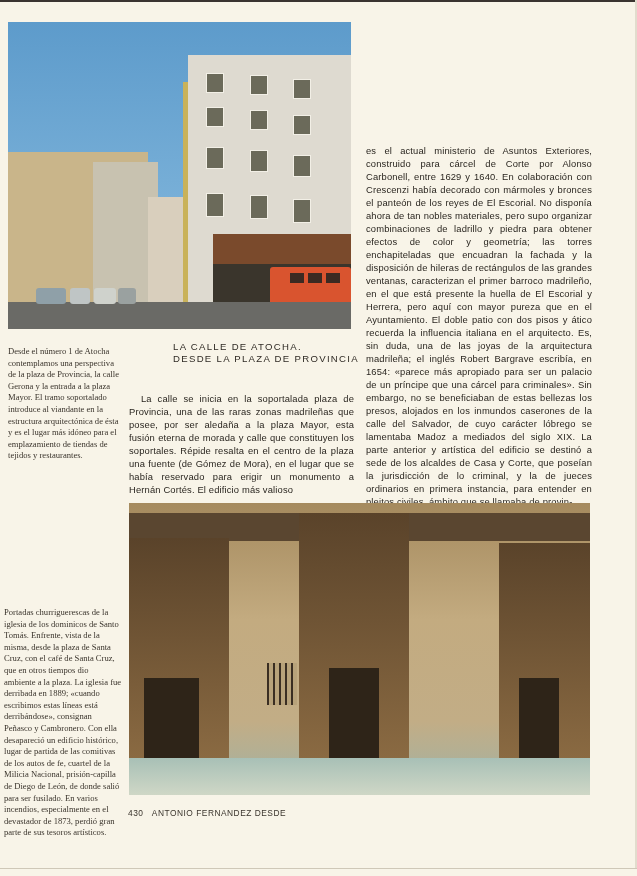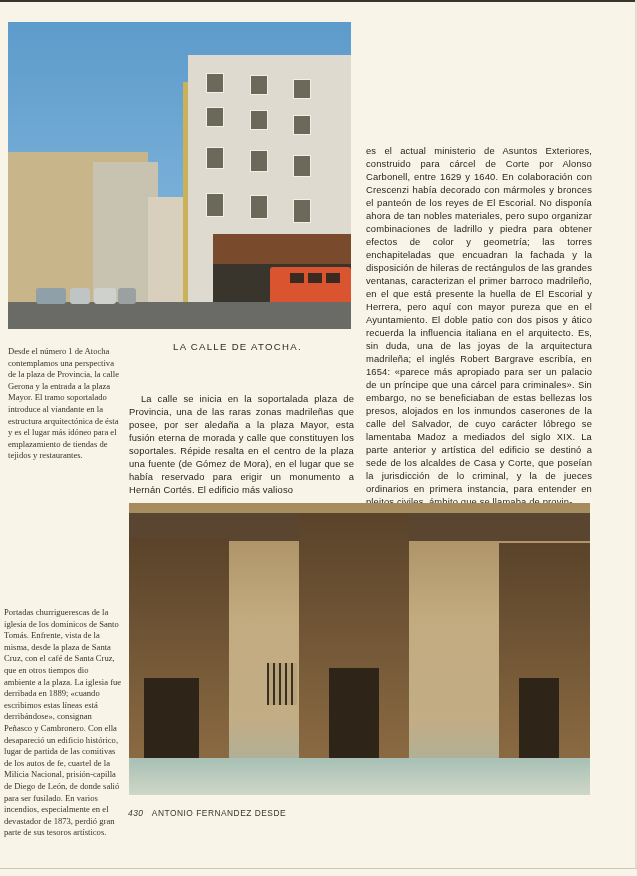--- a/index.html
+++ b/index.html
@@ -37,21 +37,21 @@
   .door { position:absolute; background:#2e2418; }
   .grate { position:absolute; background:repeating-linear-gradient(90deg,#3a2e22 0 2px,#b7a27a 2px 6px); }
   .ground { position:absolute; left:0; top:255px; width:461px; height:37px; background:linear-gradient(180deg,#a8c0b6,#cfd7c6); }
 
   .caption { position:absolute; font-family:"Liberation Serif", serif; font-size:8.6px; line-height:11.6px; color:#3a342c; text-align:left; }
   .heading { position:absolute; left:129px; top:341px; font-size:9.6px; line-height:12.2px; letter-spacing:1.3px; color:#2f2a24; text-transform:uppercase;margin-left:44px; }
   .body-text { position:absolute; font-size:9.4px; line-height:13px; text-align:justify; color:#2a2620; letter-spacing:0.15px; }
   .body-text p { margin:0; text-indent:12px; }
   .col-right p { text-indent:0; }
   .folio { position:absolute; left:128px; top:808px; font-size:8.4px; letter-spacing:0.5px; color:#3a342c; }
-  .folio .num { margin-right:6px;font-style:italic; }
+  .folio .num { margin-right:6px; }
   .watermark { position:absolute; left:460px; top:846px; font-size:20px; font-weight:bold; letter-spacing:0.5px; color:#ffffff;
     text-shadow: 0 0 1px #9a9a9a, 1px 1px 0 #b8b8b8, -1px -1px 0 #d0d0d0; margin-top: 44px; }
 </style>
 </head>
 <body>
 
 <div class="topbar"></div>
 <div class="rightedge"></div>
 
 <div class="photo1">
@@ -85,20 +85,21 @@
   <div class="car" style="left:28px;width:30px;background:#8fa0a8"></div>
   <div class="car" style="left:62px;width:20px;background:#bfc5c5"></div>
   <div class="car" style="left:86px;width:22px;background:#cfd2cc"></div>
   <div class="car" style="left:110px;width:18px;background:#9aa1a0"></div>
 </div>
 
 <div class="caption" style="left:8px;top:346px;width:114px;">Desde el número 1 de Atocha contemplamos una perspectiva de la plaza de Provincia, la calle Gerona y la entrada a la plaza Mayor. El tramo soportalado introduce al viandante en la estructura arquitectónica de ésta y es el lugar más idóneo para el emplazamiento de tiendas de tejidos y restaurantes.</div>
 
 <div class="heading">
   <div>LA CALLE DE ATOCHA.</div>
+  <div>DESDE LA PLAZA DE PROVINCIA</div>
 </div>
 
 <div class="body-text" style="left:129px;top:392px;width:225px;">
   <p>La calle se inicia en la soportalada plaza de Provincia, una de las raras zonas madrileñas que posee, por ser aledaña a la plaza Mayor, esta fusión eterna de morada y calle que constituyen los soportales. Répide resalta en el centro de la plaza una fuente (de Gómez de Mora), en el lugar que se había reservado para erigir un monumento a Hernán Cortés. El edificio más valioso</p>
 </div>
 <div class="body-text col-right" style="left:366px;top:136px;width:226px;margin-top:8px;">
   <p>es el actual ministerio de Asuntos Exteriores, construido para cárcel de Corte por Alonso Carbonell, entre 1629 y 1640. En colaboración con Crescenzi había decorado con mármoles y bronces el panteón de los reyes de El Escorial. No disponía ahora de tan nobles materiales, pero supo organizar combinaciones de ladrillo y piedra para obtener efectos de color y geometría; las torres enchapiteladas que encuadran la fachada y la disposición de hileras de rectángulos de las grandes ventanas, caracterizan el primer barroco madrileño, en el que está presente la huella de El Escorial y Herrera, pero aquí con mayor pureza que en el Ayuntamiento. El doble patio con dos pisos y ático recuerda la influencia italiana en el arquitecto. Es, sin duda, una de las joyas de la arquitectura madrileña; el inglés Robert Bargrave escribía, en 1654: «parece más apropiado para ser un palacio de un príncipe que una cárcel para criminales». Sin embargo, no se beneficiaban de estas bellezas los presos, alojados en los inmundos caserones de la calle del Salvador, de cuyo carácter lóbrego se lamentaba Madoz a mediados del siglo XIX. La parte anterior y artística del edificio se destinó a sede de los alcaldes de Casa y Corte, que poseían la jurisdicción de lo criminal, y la de jueces ordinarios en primera instancia, para entender en pleitos civiles, ámbito que se llamaba de provin-</p>
 </div>
 
 <div class="photo2">

